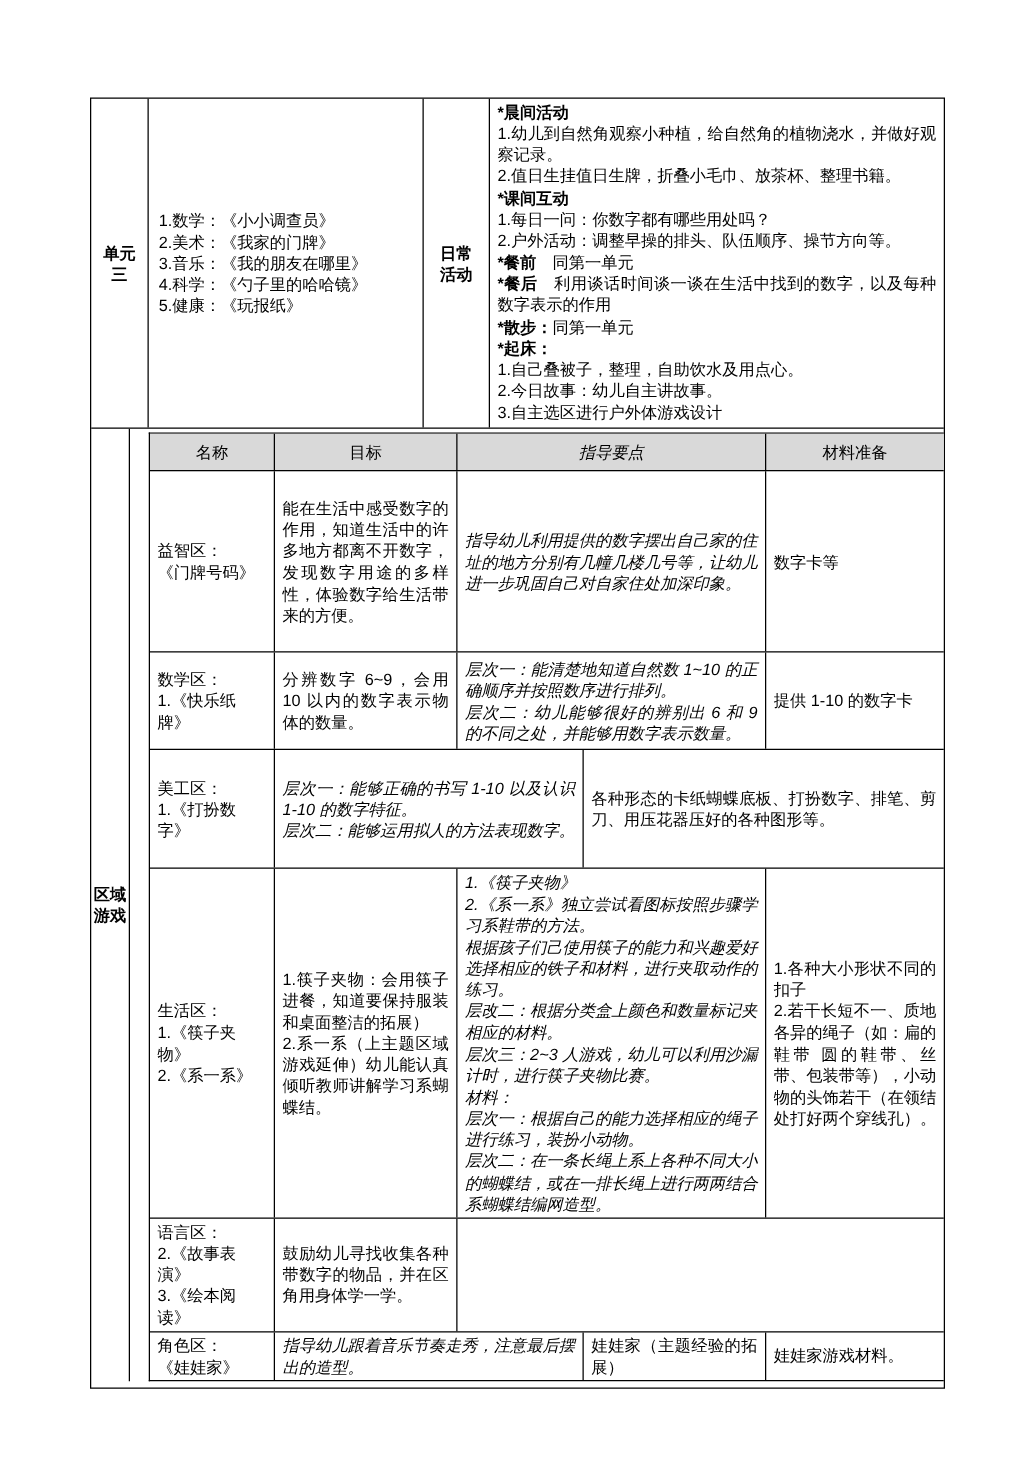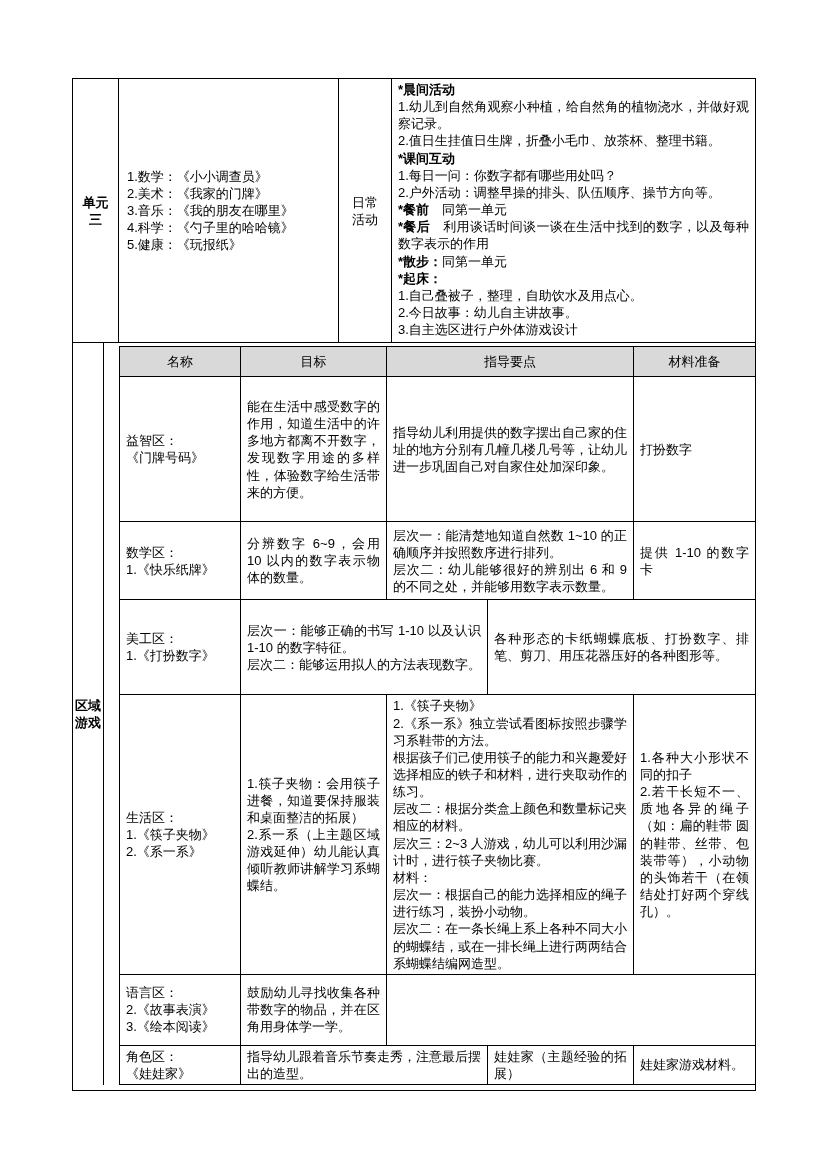--- a/index.html
+++ b/index.html
@@ -7,34 +7,34 @@
     width:827px;height:1170px;position:relative;background:#ffffff;
     font-family:"Liberation Sans","DejaVu Sans",sans-serif;
     color:#000;font-size:13px;line-height:1.32;
   }
   .sheet{position:absolute;left:72px;top:78px;width:684px;}
   .outer{border:1px solid #000;}
   
   .s1{display:flex;border-bottom:1px solid #000;min-height:252px;align-items:stretch;}
   .s1 .cA{width:45px;border-right:1px solid #000;display:flex;align-items:center;justify-content:flex-start;text-align:center;font-weight:bold;flex:none;}
   .s1 .cB{width:220px;border-right:1px solid #000;display:flex;align-items:center;padding:4px 8px;flex:none;box-sizing:border-box;}
-  .s1 .cC{width:52px;border-right:1px solid #000;display:flex;align-items:center;justify-content:center;text-align:center;font-weight:normal;flex:none;}
+  .s1 .cC{width:52px;border-right:1px solid #000;display:flex;align-items:center;justify-content:center;text-align:center;font-weight:bold;flex:none;}
   .s1 .cD{flex:1;padding:2px 6px 4px 6px;}
   
   .s2{display:flex;align-items:stretch;padding-bottom:5px;}
   .s2 .side{width:30px;border-right:1px solid #000;display:flex;align-items:center;justify-content:center;text-align:center;font-weight:bold;flex:none;}
   .s2 .gutter{width:15px;flex:none;}
   .inner{flex:1;border:1px solid #000;border-right:none;margin-top:3px;align-self:flex-start;}
   .irow{display:flex;align-items:stretch;border-bottom:1px solid #000;}
   .irow:last-child{border-bottom:none;}
   .hrow{background:#d9d9d9;min-height:29px;}
   .hrow .cell{justify-content:center;text-align:center;}
-  .c1{width:121px;flex:none;}
+  .c1{width:100px;flex:none;}
   .c2{width:146px;flex:none;}
-  .c3{width:247px;flex:none;}
+  .c3{width:247px;flex:none;font-style:italic;}
   .c4{flex:1;}
   .cell{display:flex;align-items:center;padding:2px 6px;box-sizing:border-box;border-right:1px solid #000;}
   .cell.c4{border-right:none;}
   .txt{width:100%;}
   .just{text-align:justify;}
   .r0{min-height:144px}.r1{min-height:77px}.r2{min-height:94px}
   .r3{min-height:256px}.r4{min-height:70px}.r5{min-height:32px}
   b{font-weight:bold;}
 </style>
 </head>
@@ -84,21 +84,21 @@
           <div class="cell c1">
               <div class="txt">益智区：<br>《门牌号码》</div>
             </div>
           <div class="cell c2">
               <div class="txt just">能在生活中感受数字的作用，知道生活中的许多地方都离不开数字，发现数字用途的多样性，体验数字给生活带来的方便。</div>
             </div>
           <div class="cell c3">
               <div class="txt just">指导幼儿利用提供的数字摆出自己家的住址的地方分别有几幢几楼几号等，让幼儿进一步巩固自己对自家住处加深印象。</div>
             </div>
           <div class="cell c4">
-              <div class="txt just">打扮数字</div>
+              <div class="txt just">数字卡等</div>
             </div>
         </div>
 
         <div class="irow r1">
           <div class="cell c1">
               <div class="txt">数学区：<br>1.《快乐纸牌》</div>
             </div>
           <div class="cell c2">
               <div class="txt just">分辨数字 6~9，会用 10 以内的数字表示物体的数量。</div>
             </div>

